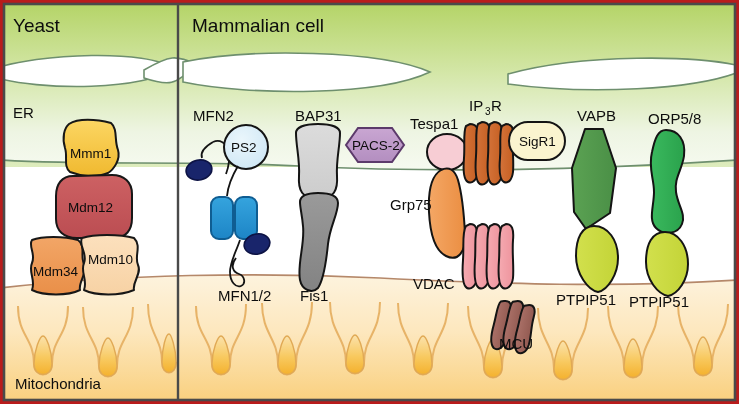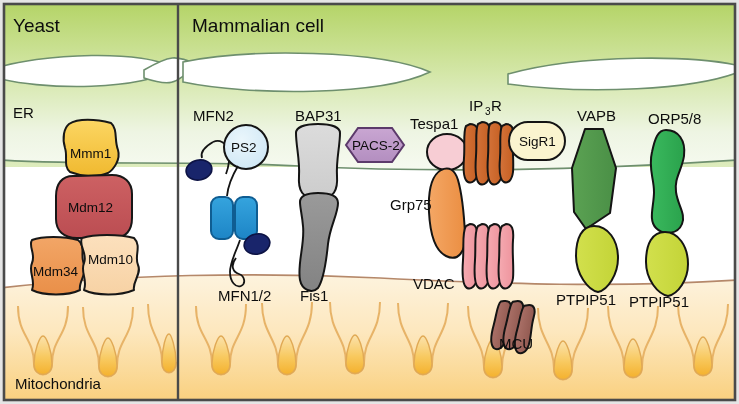--- a/index.html
+++ b/index.html
@@ -1,21 +1,21 @@
 <!DOCTYPE html>
 <html><head>
 <meta charset="utf-8">
 <style>
   html,body{margin:0;padding:0;background:#ffffff;}
   body{font-family:"Liberation Sans", sans-serif;}
   #stage{
     position:relative;
     width:739px;height:404px;
     overflow:hidden;
-    background:#e5e5e5;
+    background:#b91c1c;
   }
   #figure-svg{position:absolute;left:0;top:0;}
   .lbl{
     font-family:"Liberation Sans", sans-serif;
     fill:#0d0d0d;
     font-size:15px;
     dominant-baseline:middle;
   }
   .lbl-big{font-size:19px;}
   .lbl-in{font-size:13.5px;}

